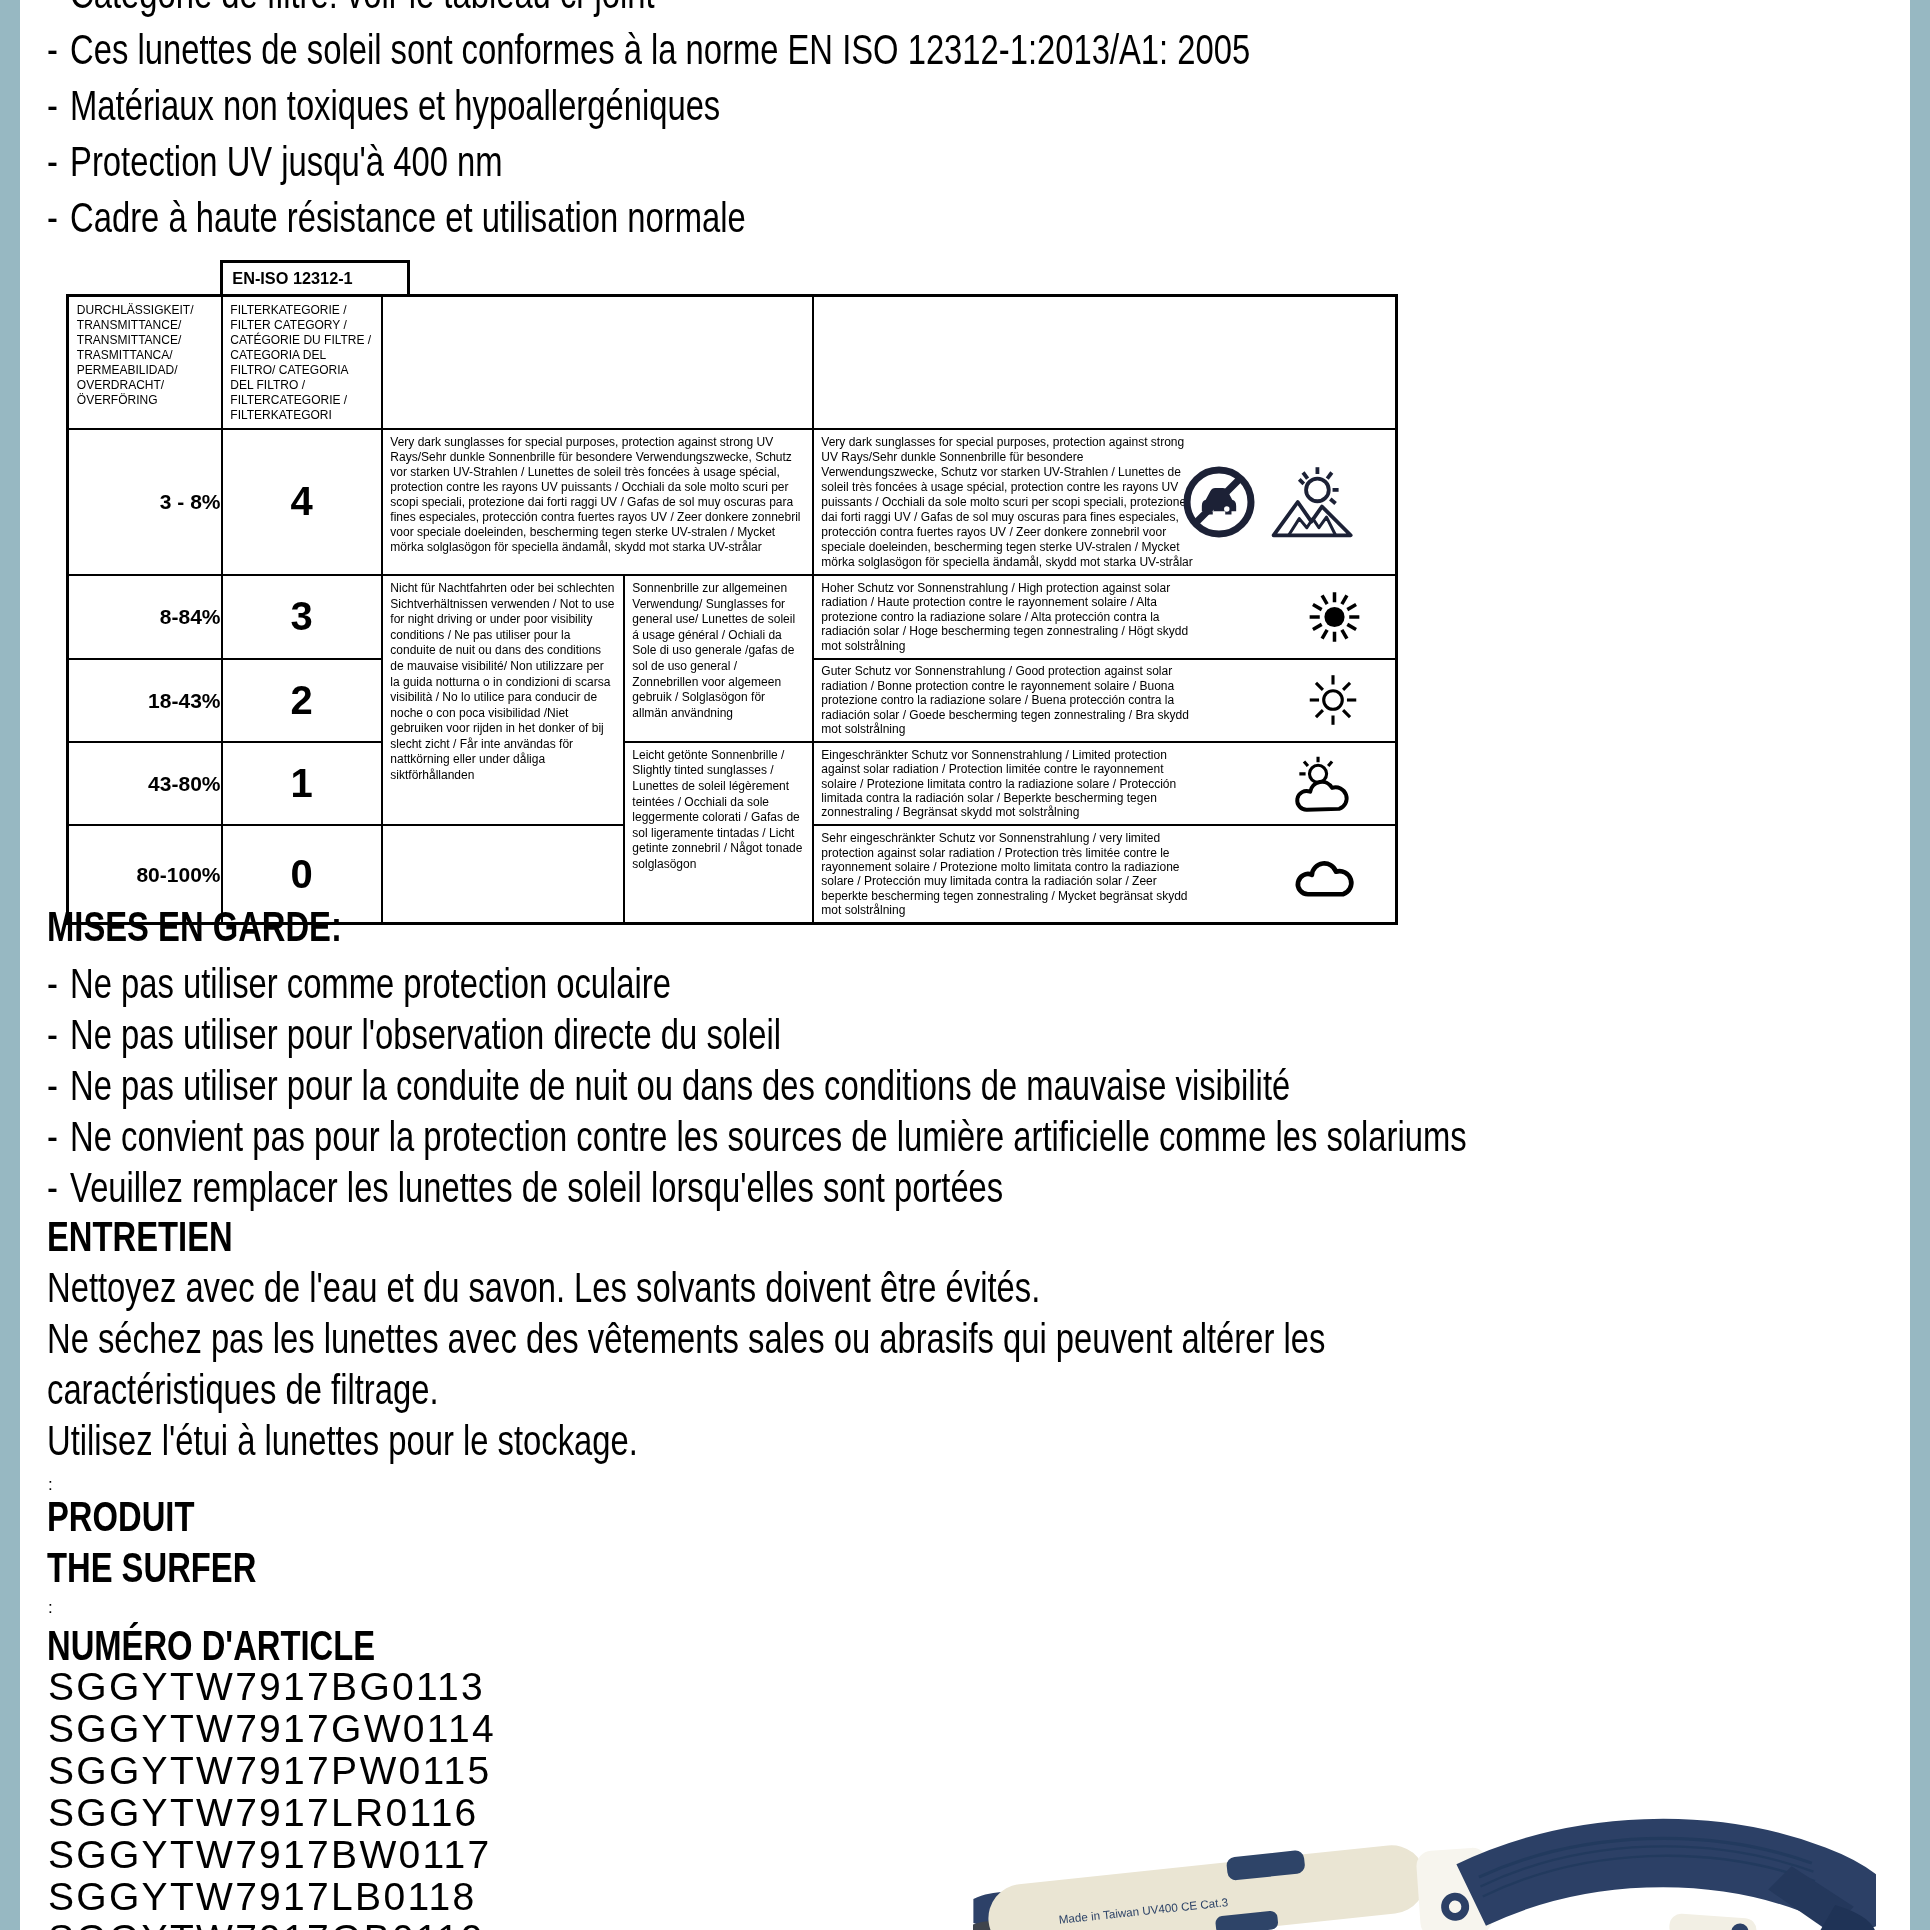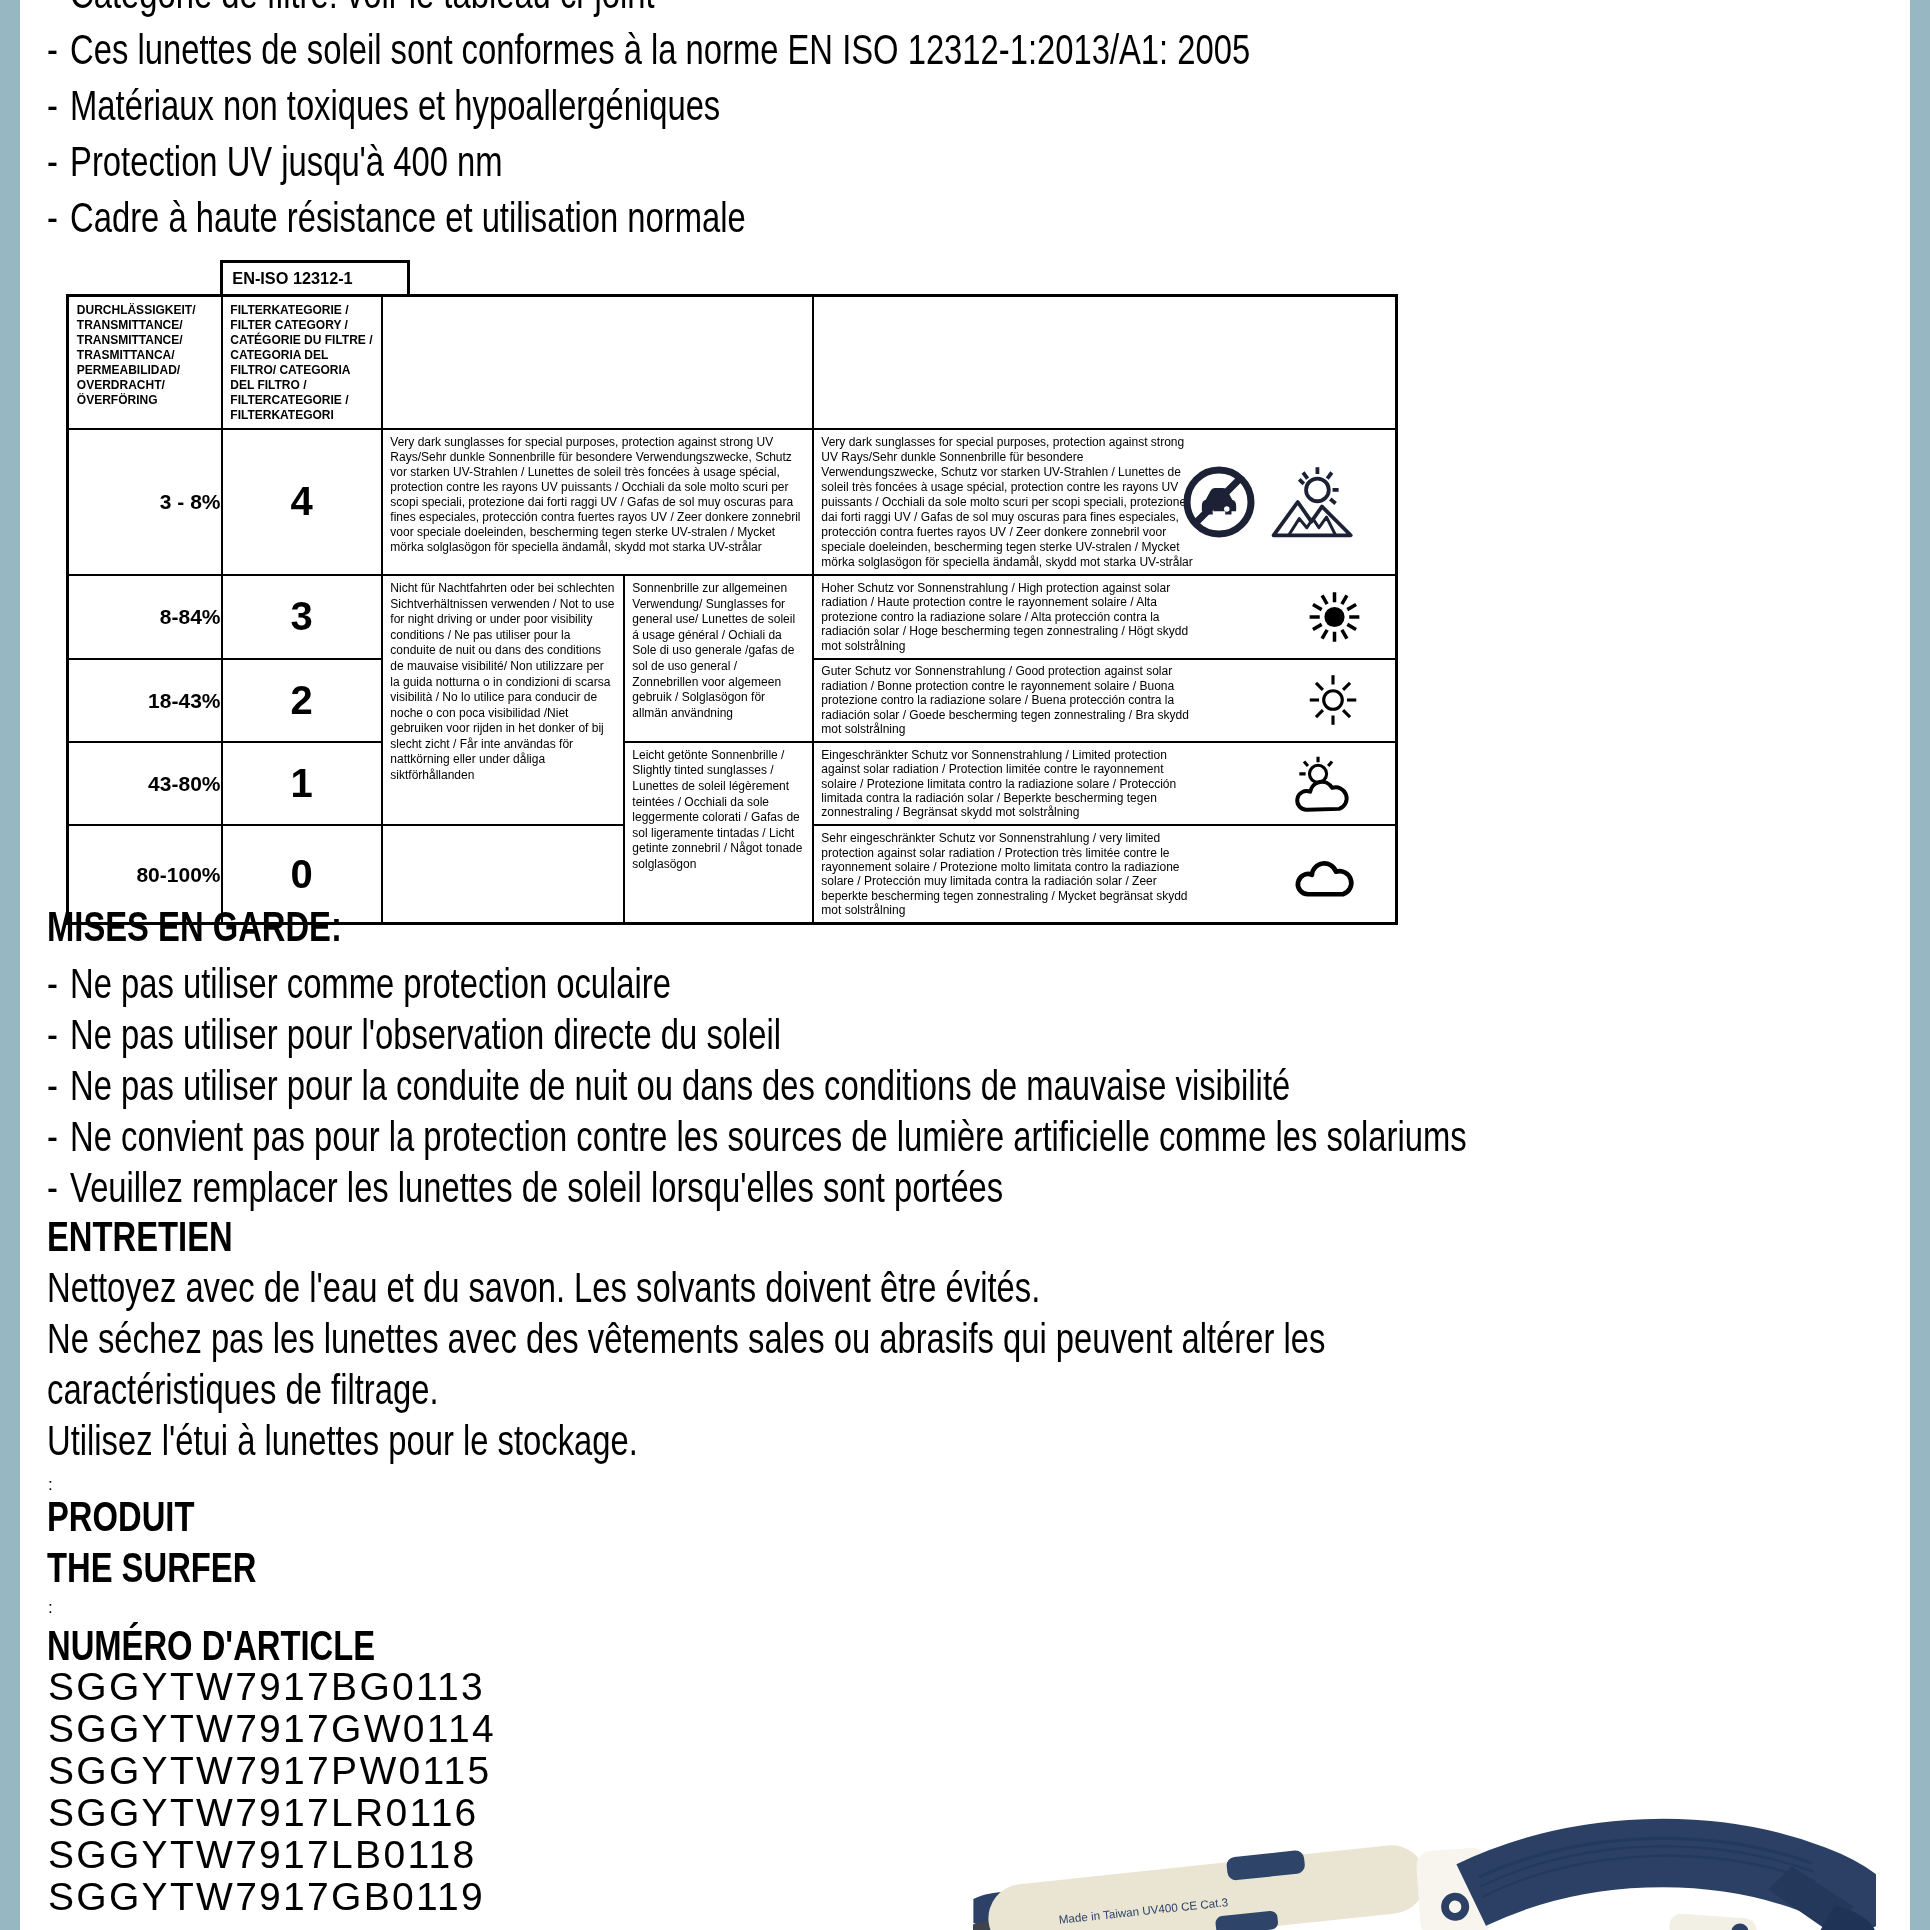--- a/index.html
+++ b/index.html
@@ -21,21 +21,21 @@
   #intro{top:-34px;line-height:56px;}
 
   
   #eniso-box{position:absolute;left:220px;top:260px;width:190px;height:37px;background:#fff;
              border:3.1px solid #000;box-sizing:border-box;display:flex;align-items:center;
              padding-left:9.3px;font-size:16.3px;font-weight:700;z-index:2;}
   #ftable{position:absolute;left:66px;top:294px;border-collapse:collapse;table-layout:fixed;
           width:1329px;background:#fff;border:3.1px solid #000;}
   #ftable td{border:2.3px solid #000;vertical-align:top;padding:4.7px 7.8px;font-size:12px;
              line-height:15.6px;box-sizing:border-box;overflow:hidden;}
-  #ftable td.headc{font-weight:700;line-height:15px;padding-top:6.2px;}
+  #ftable td.headc{font-weight:400;line-height:15px;padding-top:6.2px;}
   #ftable td.tcell{text-align:right;vertical-align:middle;font-weight:700;font-size:21px;padding:0;}
   #ftable td.ccell{text-align:center;vertical-align:middle;font-weight:700;font-size:40px;padding:0;}
   #ftable td.c5{position:relative;padding-right:195px;line-height:14.4px;}
   .iconbox{position:absolute;right:31px;top:50%;transform:translateY(-50%);display:flex;gap:11px;align-items:center;}
   .iconbox.cat4{right:39px;}
   svg{display:block;}
 
   
   #photo{position:absolute;left:973px;top:1790px;}
 
@@ -248,20 +248,21 @@
   </div>
 
   <div class="micro" style="top:1599px">:</div>
 
   <div class="sec cx hd" style="top:1620px">NUMÉRO D'ARTICLE</div>
   <div id="articles-nums">
     <div>SGGYTW7917BG0113</div>
     <div>SGGYTW7917GW0114</div>
     <div>SGGYTW7917PW0115</div>
     <div>SGGYTW7917LR0116</div>
+    <div>SGGYTW7917BW0117</div>
     <div>SGGYTW7917LB0118</div>
     <div>SGGYTW7917GB0119</div>
   </div>
 
   <svg id="photo" width="903" height="140" viewBox="0 0 1160 180">
 
     <path d="M0 140 C30 126 62 130 80 141 C97 151 100 160 91 168 C60 181 20 179 0 171 Z" fill="#2d4168"></path>
     <ellipse cx="30" cy="188" rx="46" ry="20" fill="#3f444c"></ellipse>
 
     <g transform="rotate(-6 300 140)">

